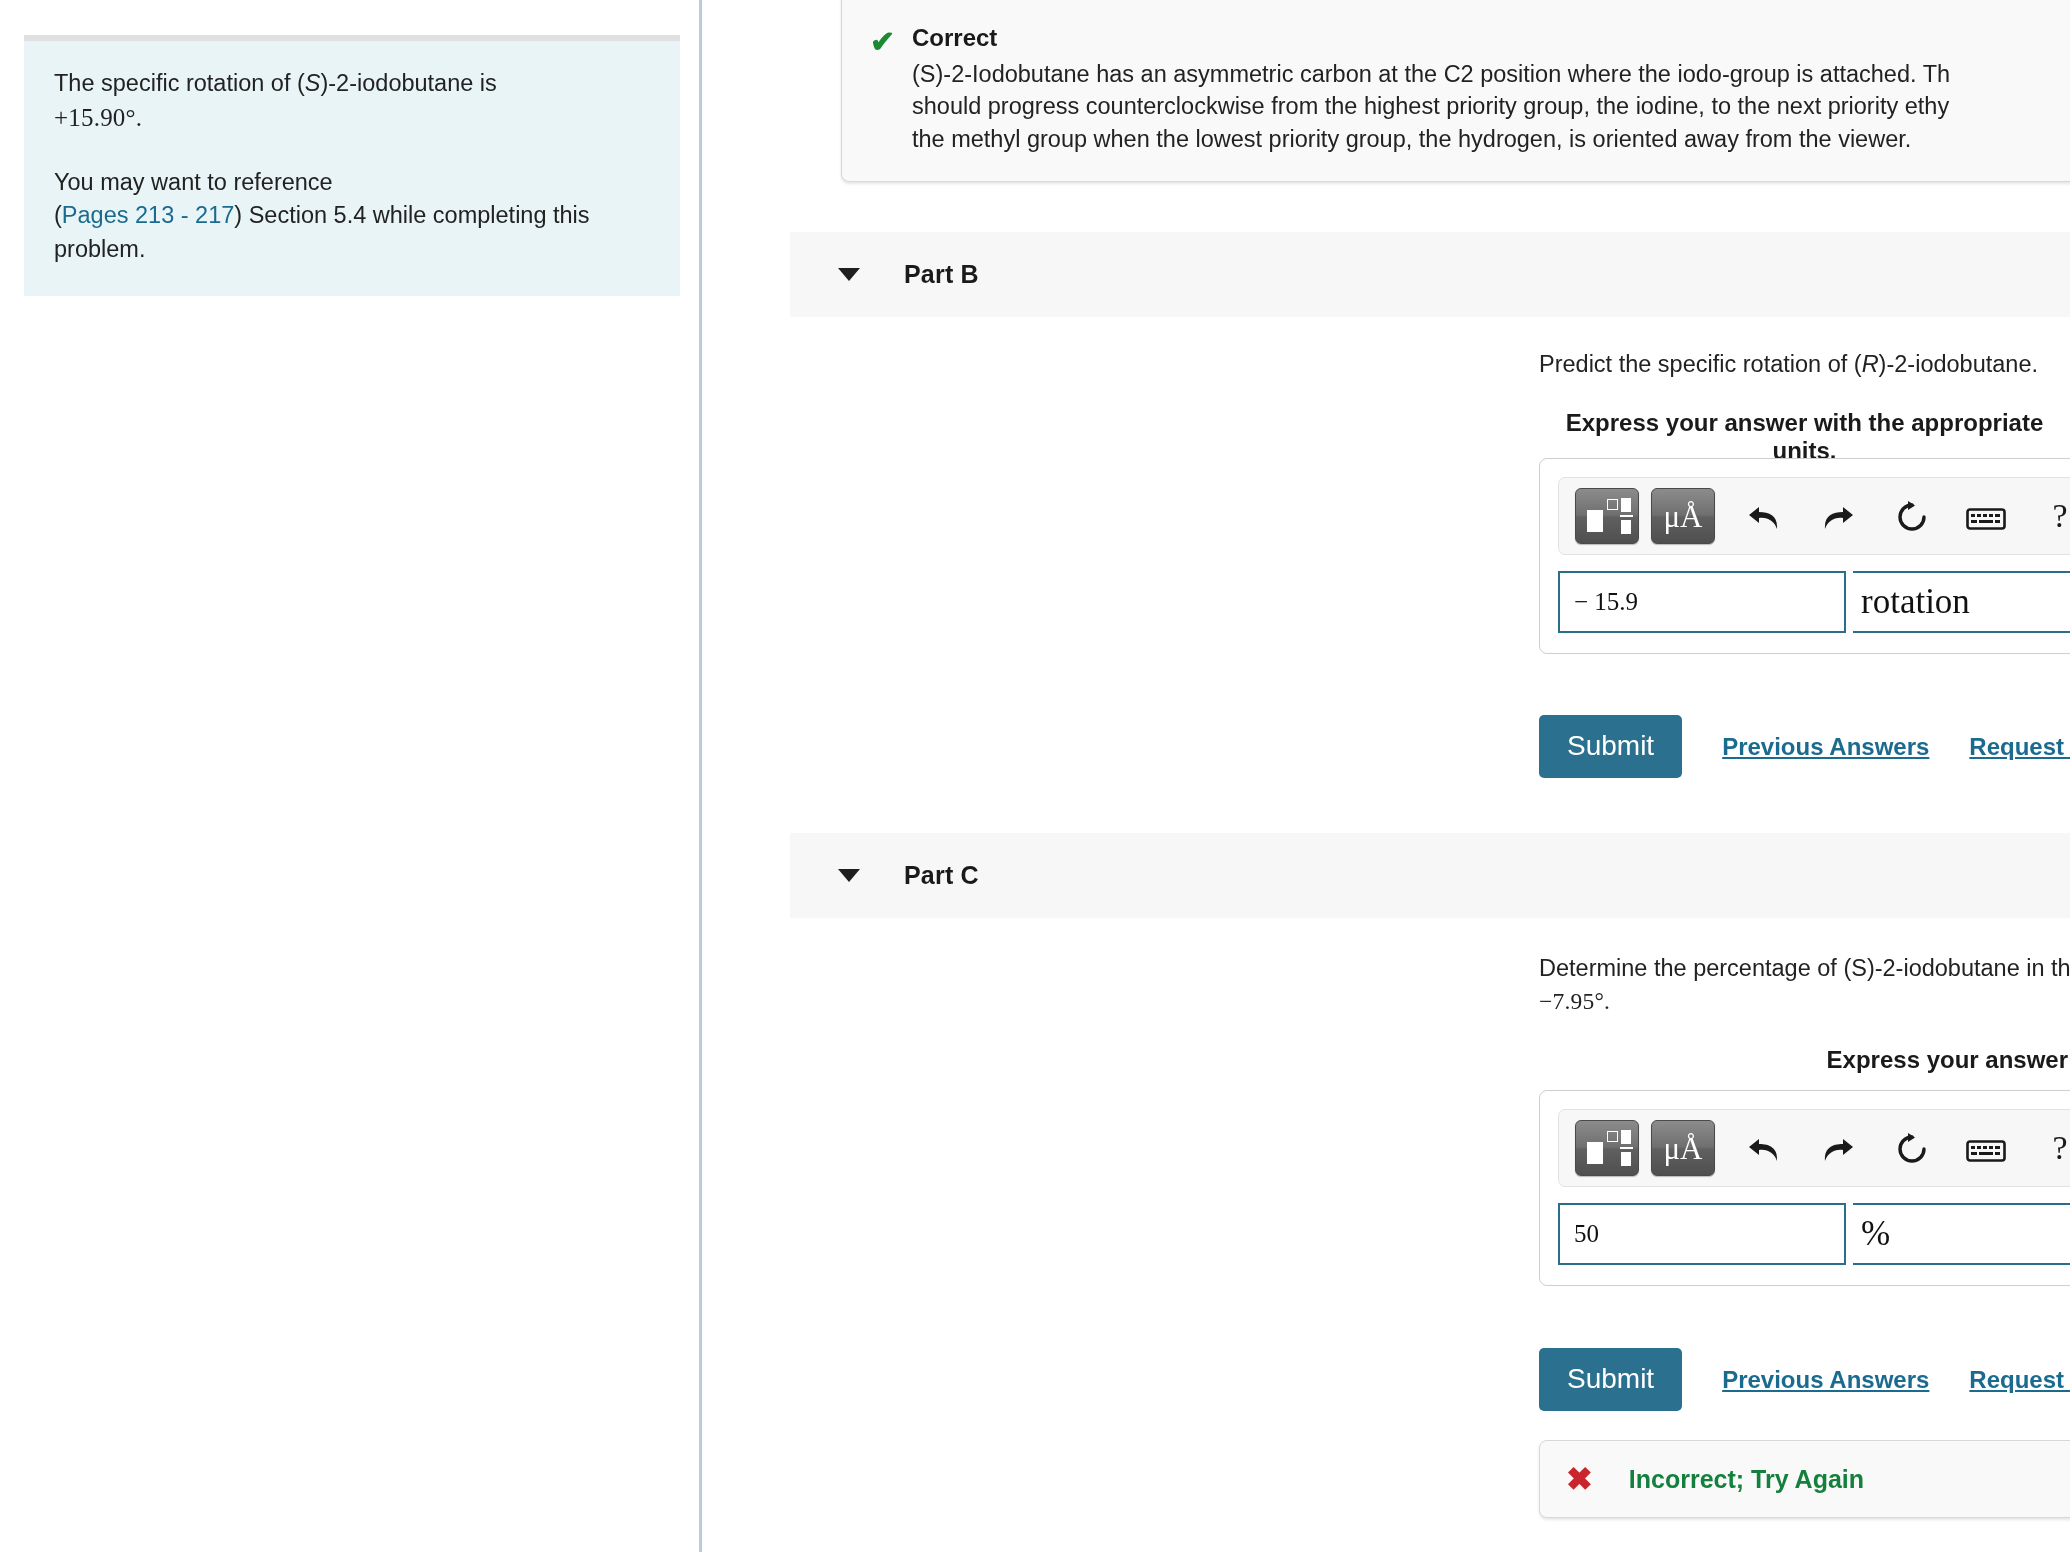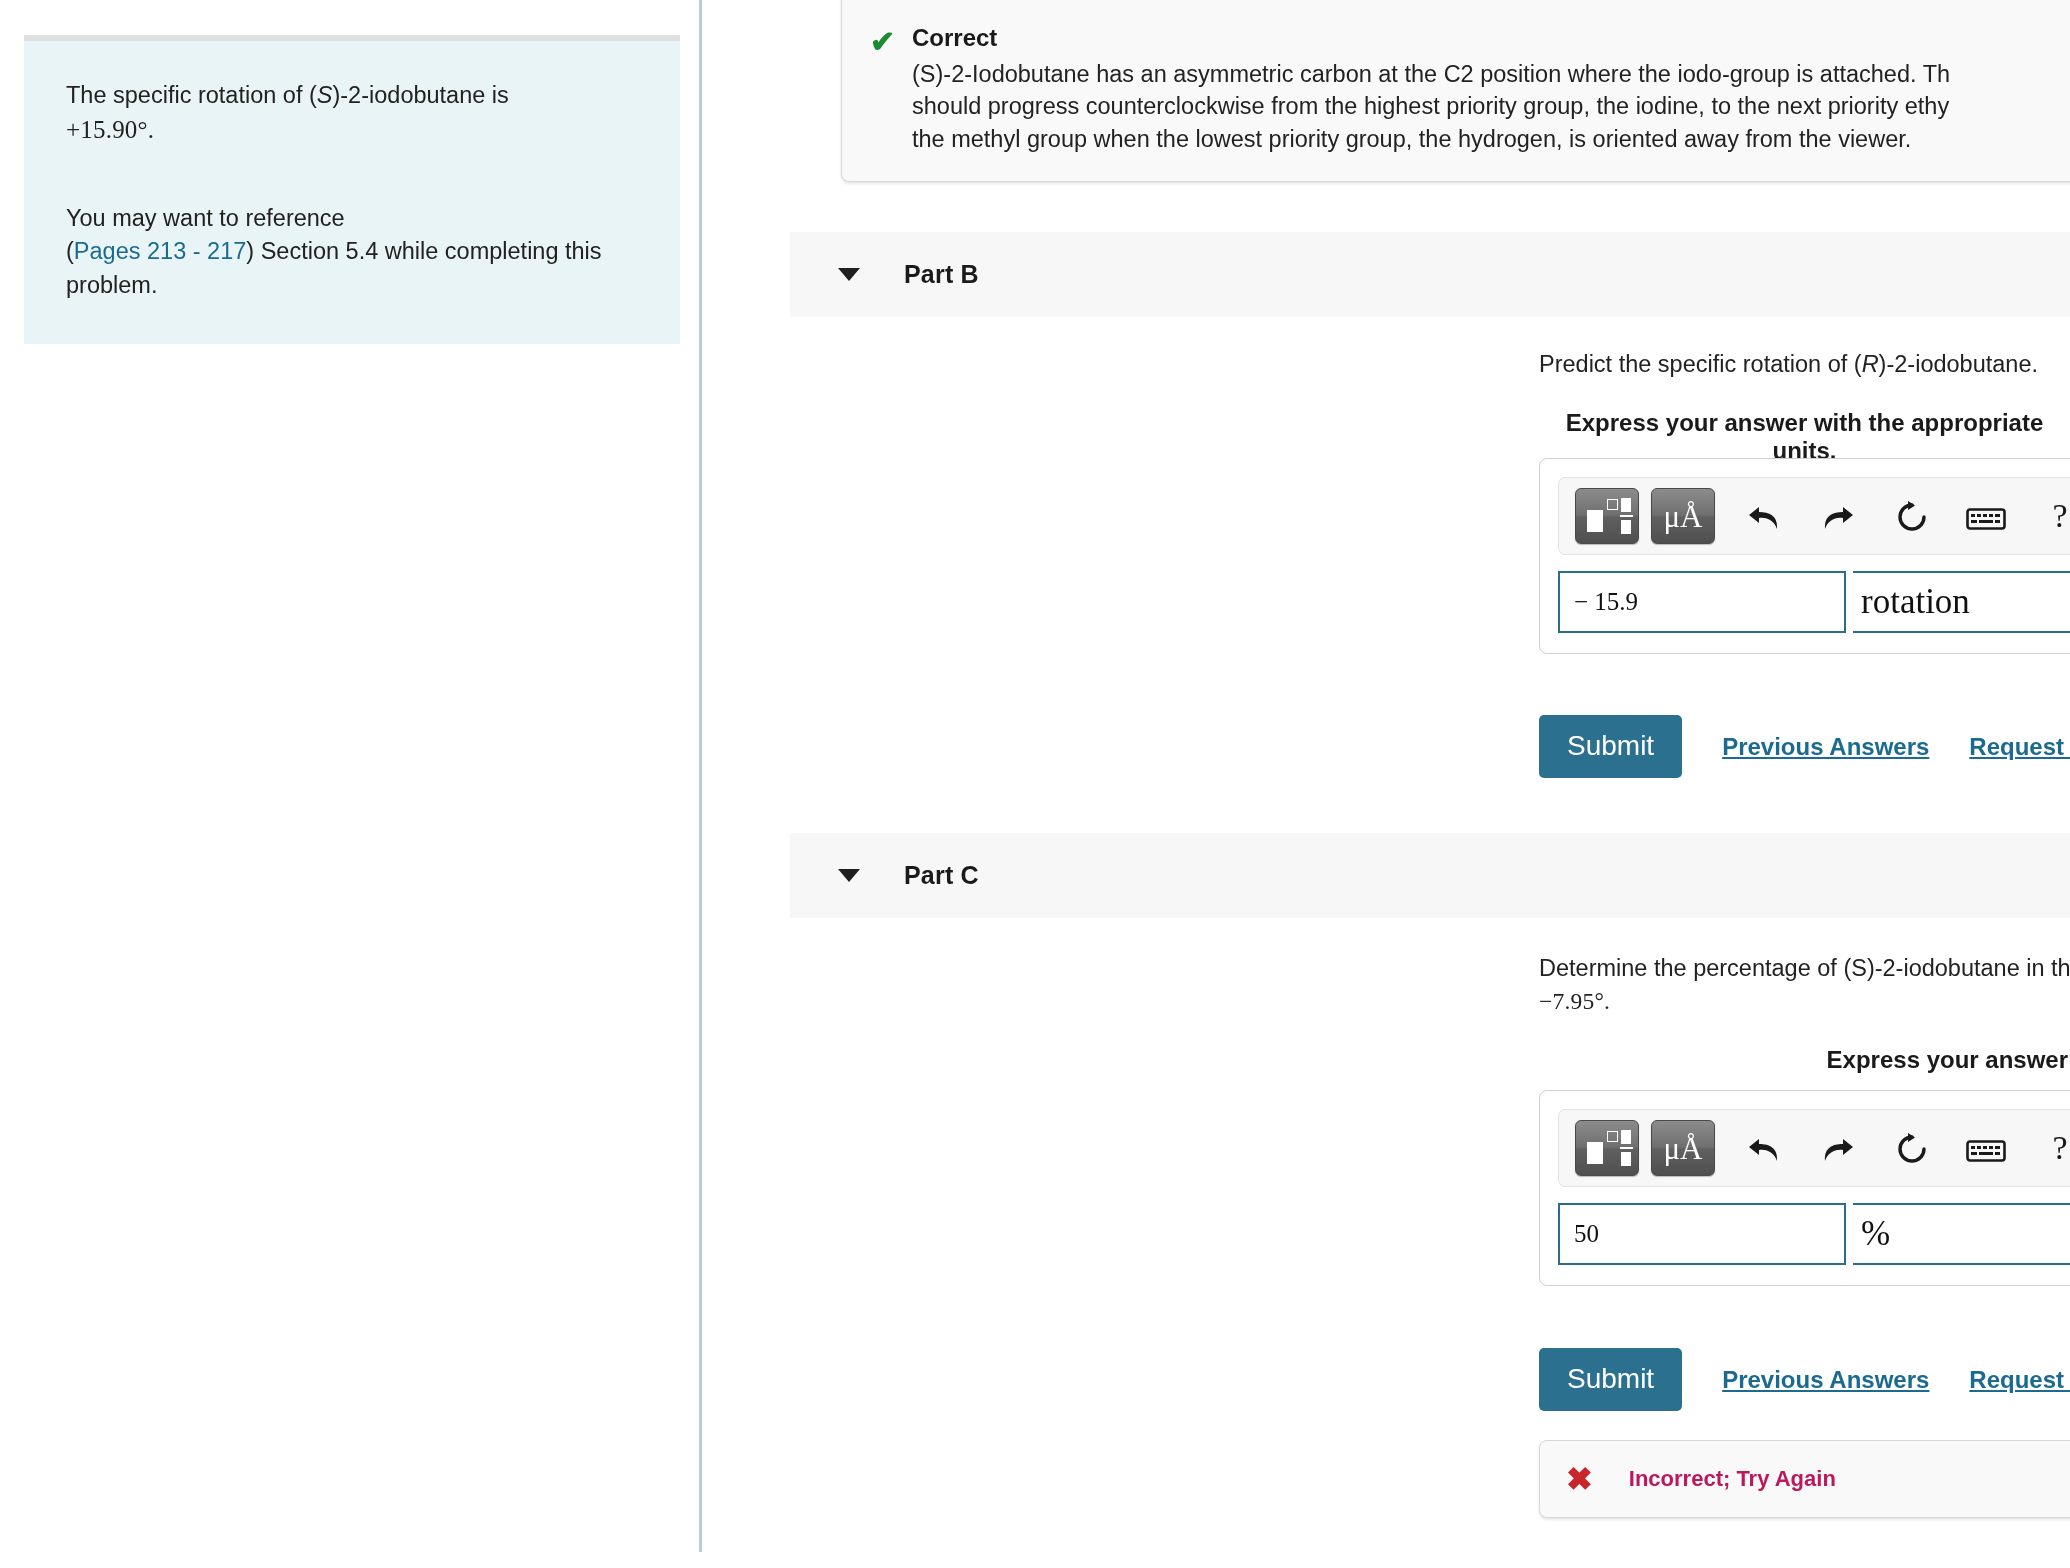--- a/index.html
+++ b/index.html
@@ -32,21 +32,21 @@
     top: 35px;
     width: 656px;
     background: #e9f4f7;
     border-top: 6px solid #e0e0e0;
     padding: 26px 30px 30px 30px;
   }
   .info-line {
     font-size: 23.5px;
     color: #222;
     line-height: 1.42;
-    margin: 12px;
+    margin: 0;
   }
   .info-para-gap { height: 30px; }
   .ital { font-style: italic; }
   .mathserif {
     font-family: "Liberation Serif", serif;
     font-size: 25px;
     letter-spacing: .2px;
   }
   .link {
     color: #1a6b8f;
@@ -276,23 +276,23 @@
     box-shadow: 0 2px 3px rgba(0,0,0,.10);
   }
   .x-mark {
     color: #c9252d;
     font-size: 32px;
     font-weight: bold;
     line-height: 1;
     margin-right: 36px;
   }
   .incorrect-text {
-    font-size: 22px;
-    font-weight: bold;
-    color: #be185d;
+    font-size: 25px;
+    font-weight: bold;
+    color: #15803d;
   }
 </style>
 </head>
 <body>
 
 <div class="page">
 
   <div class="left-col">
     <div class="info-box">
       <p class="info-line">

